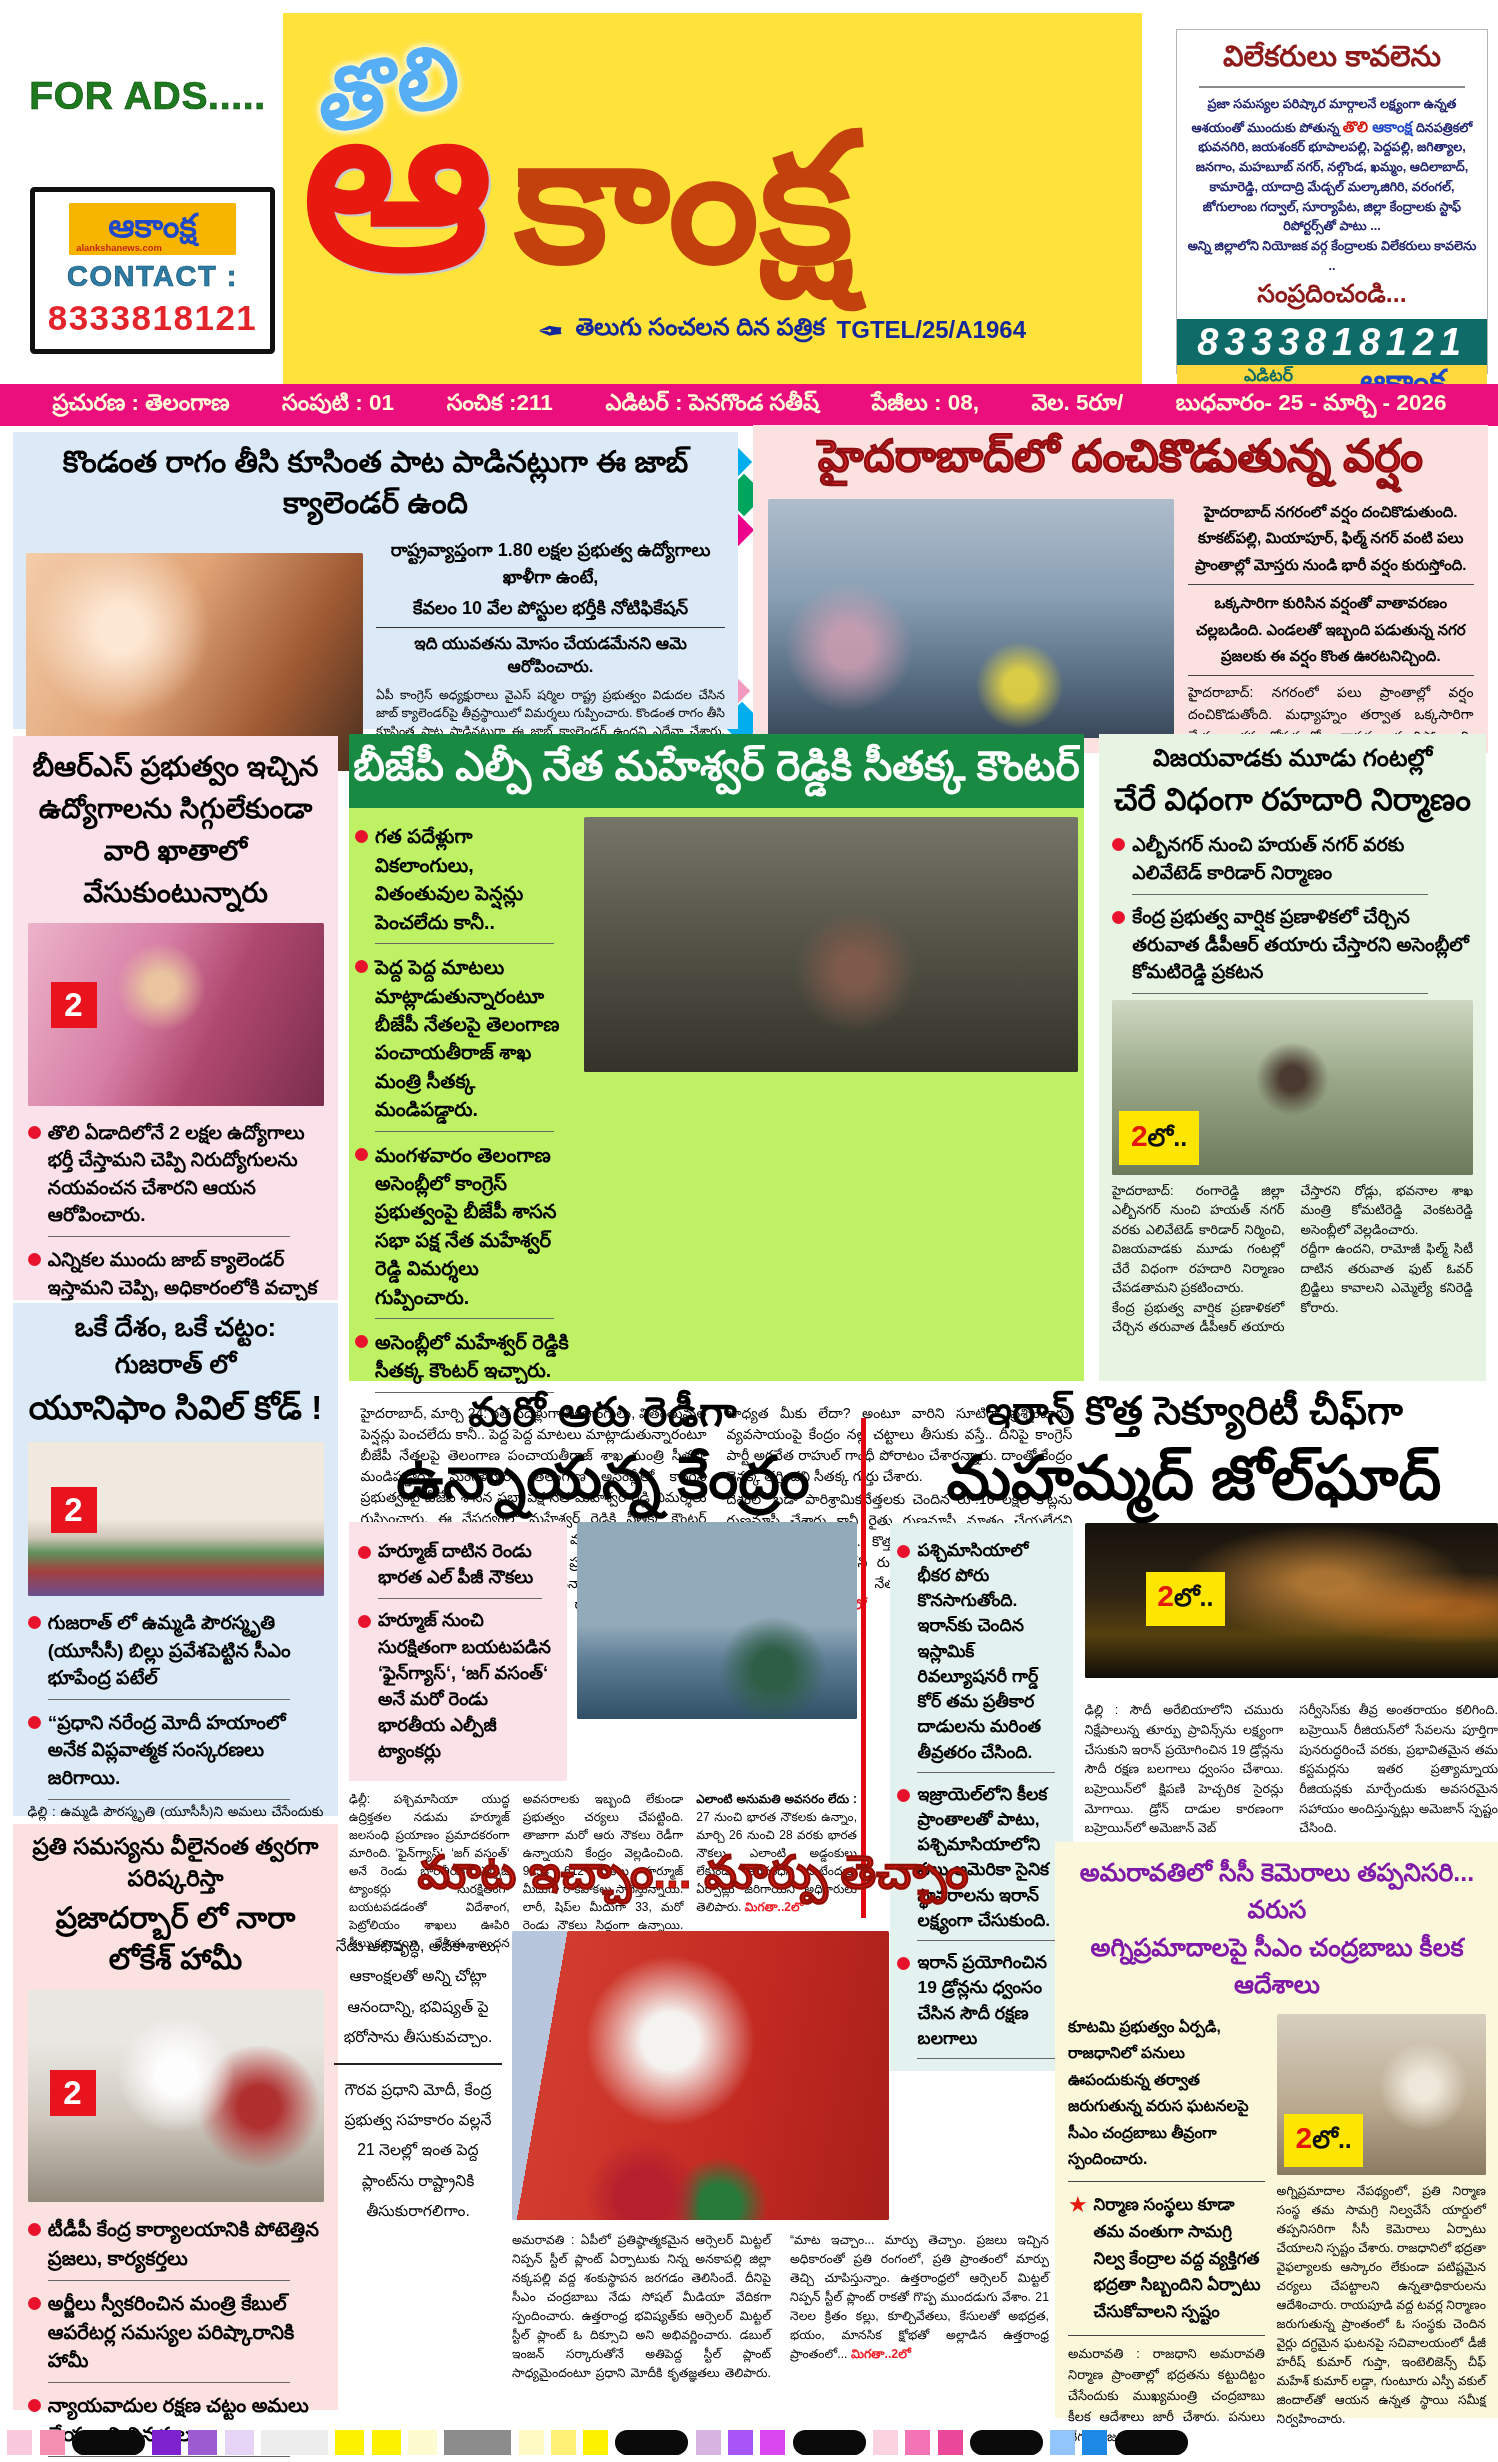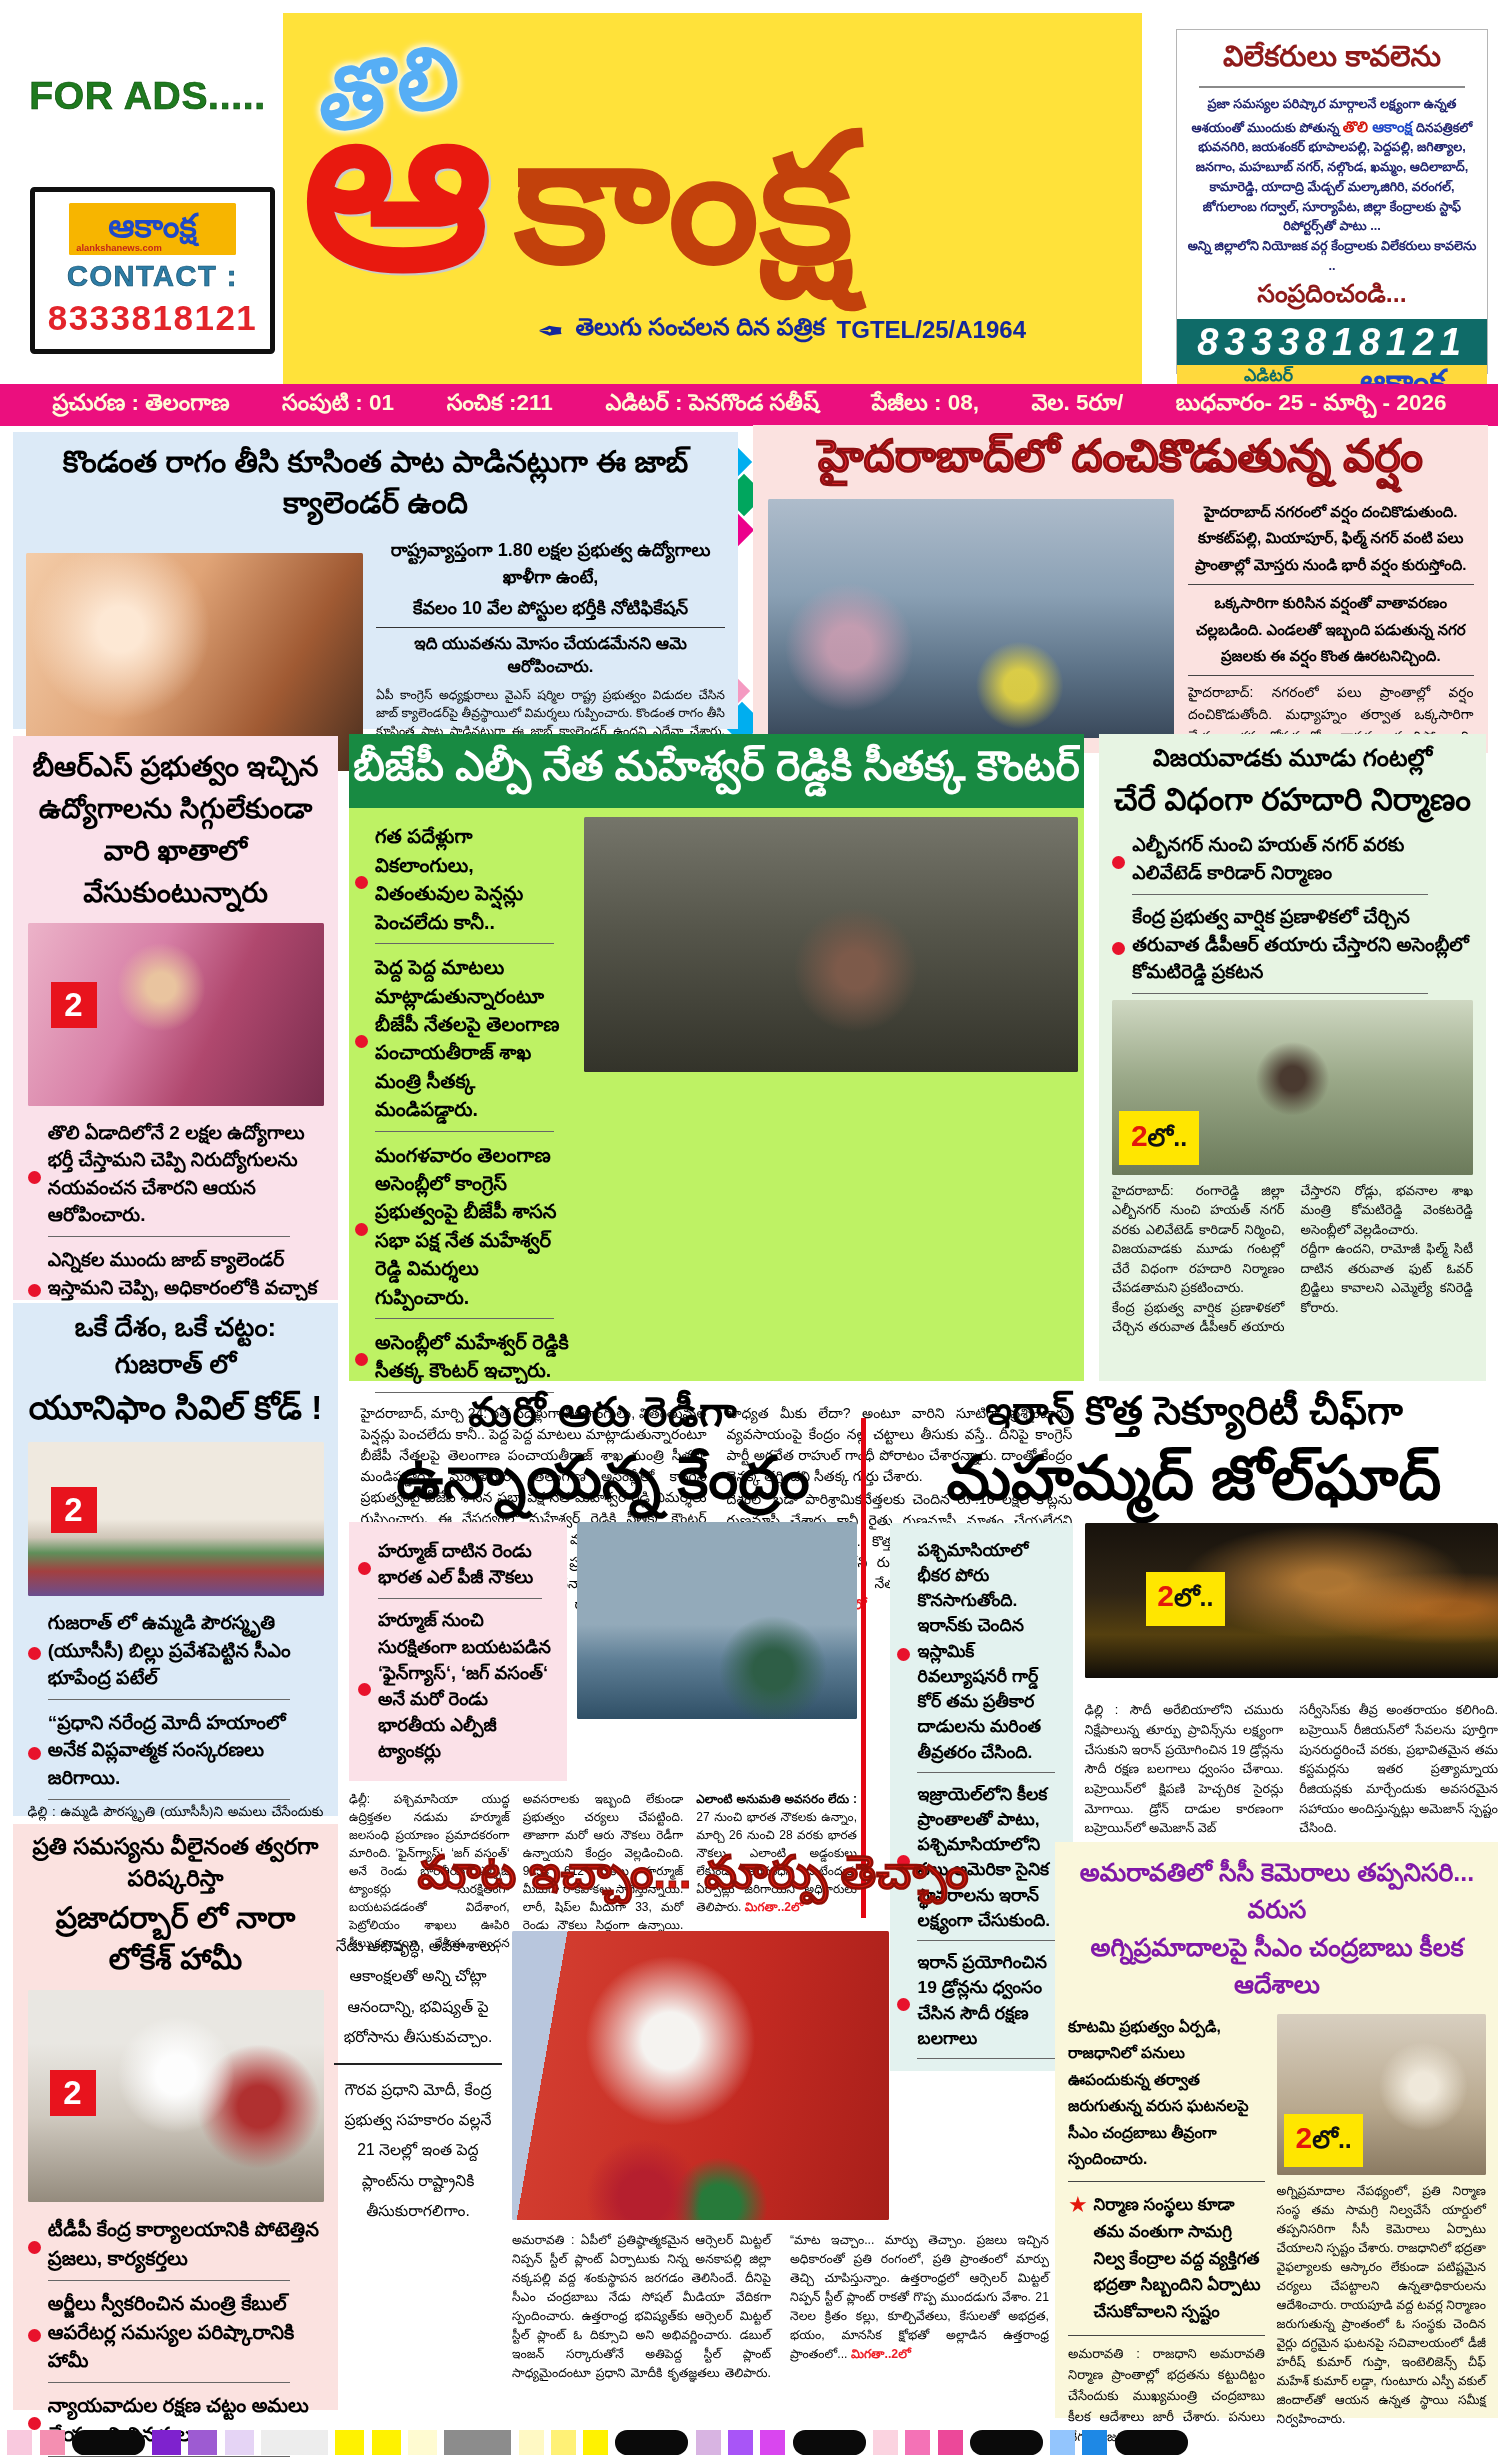--- a/index.html
+++ b/index.html
@@ -79,21 +79,21 @@
             border-bottom:1.5px solid #444;padding-bottom:5.8px;margin-bottom:5.8px;}
   .rain-body{font-size:13.8px;line-height:1.62;}
   
   .box-ktr{left:13px;top:736px;width:325px;height:564px;background:var(--box_pink2);padding:10px 14.5px;}
   .box-ktr h2{font-size:28px;text-align:center;line-height:1.5;}
   .photo-ktr{width:100%;height:183px;margin:8.7px 0 7.3px;
      background:radial-gradient(circle at 45% 35%,#e9c49f 7%,rgba(0,0,0,0) 22%),
                 linear-gradient(115deg,#ecb3c9,#d77fa6 38%,#b0486e 62%,#7a2d4e);}
   .badge2{position:absolute;background:var(--badge_red);color:#fff;font-size:33px;font-weight:bold;
           width:46px;height:46px;display:flex;align-items:center;justify-content:center;}
-  .bul{display:flex;gap:7.3px;align-items:center;padding:5.8px 0 7.3px;}
+  .bul{display:flex;gap:7.3px;align-items:flex-start;padding:5.8px 0 7.3px;}
   .bul .dot{width:13px;height:13px;border-radius:50%;background:#E8122C;flex:none;margin-top:7.3px;}
   .bul .tx{font-size:19px;font-weight:bold;line-height:1.45;}
   .bul-sep{border-bottom:1.5px solid #666;width:82%;margin:0 0 2.9px 20px;}
   .ktr-body{font-size:14px;line-height:1.55;margin-top:7.3px;}
   .box-seethakka{left:349px;top:734px;width:735px;height:647px;background:#bef264;}
   .green-bar{height:74px;background:var(--green_bar);color:#fff;display:flex;align-items:center;
              justify-content:center;font-size:41px;font-weight:bold;}
   .see-content{display:flex;gap:11.6px;padding:8.7px 5.8px 0;}
   .see-bullets{width:218px;}
   .see-bullets .tx{font-size:19.6px;}

